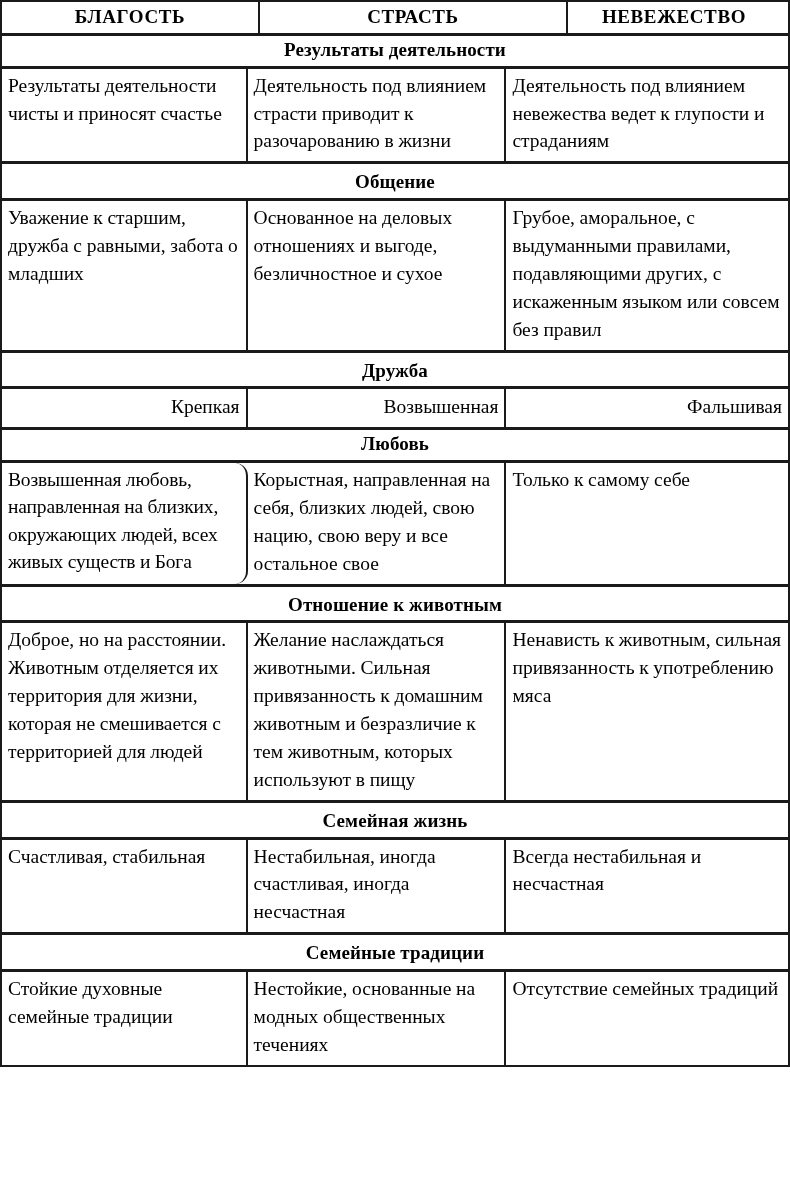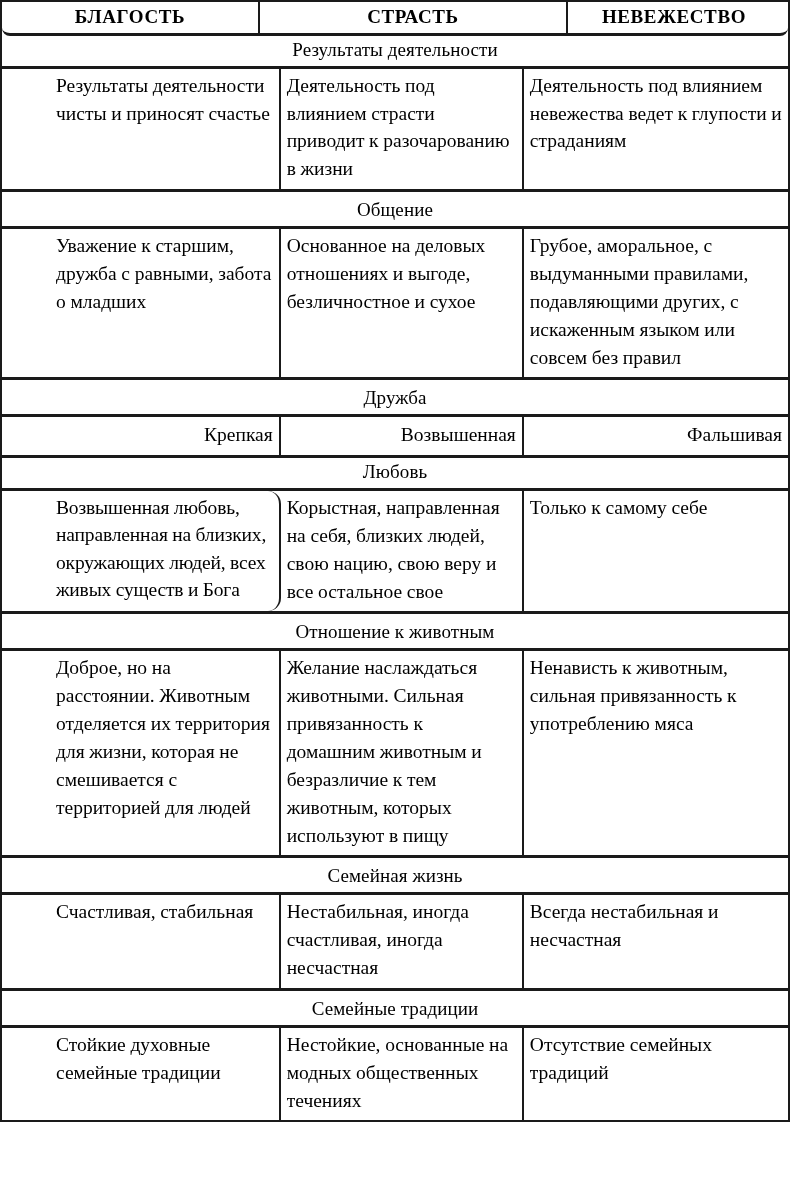--- a/index.html
+++ b/index.html
@@ -21,53 +21,51 @@
     border-left: 2px solid #1a1a1a;
     border-right: 2px solid #1a1a1a;
     border-top: 2px solid #1a1a1a;
     border-bottom: 2px solid #1a1a1a;
   }
 
   
   .col-header-row {
     display: flex;
     border-bottom: 3px solid #1a1a1a;
-    border-radius: 8px;
   }
   .col-header-cell {
     box-sizing: border-box;
     padding: 4px 4px 5px;
     text-align: center;
     font-weight: bold;
     font-size: 19px;
     letter-spacing: 0.6px;
     line-height: 1.15;
     white-space: nowrap;
   }
   .c1 { width: 258px; border-right: 2px solid #1a1a1a; }
   .c2 { width: 308px; border-right: 2px solid #1a1a1a; }
   .c3 { width: 212px; }
 
   
   .section-title {
     box-sizing: border-box;
     text-align: center;
-    font-weight: normal;
+    font-weight: bold;
     font-size: 19px;
     line-height: 1.15;
     padding: 3px 12px 5px;
     border-bottom: 3px solid #1a1a1a;
     letter-spacing: 0.1px;
   }
 
   
   .body-row {
     display: flex;
     align-items: stretch;
-    padding-left: 48px;
   }
   .body-cell {
     box-sizing: border-box;
     padding: 3px 6px 6px 6px;
     font-size: 19.5px;
     line-height: 1.43;
     vertical-align: top;
     word-spacing: -0.2px;
   }
   .body-cell.c1 { width: 258px; border-right: 2px solid #1a1a1a; }

